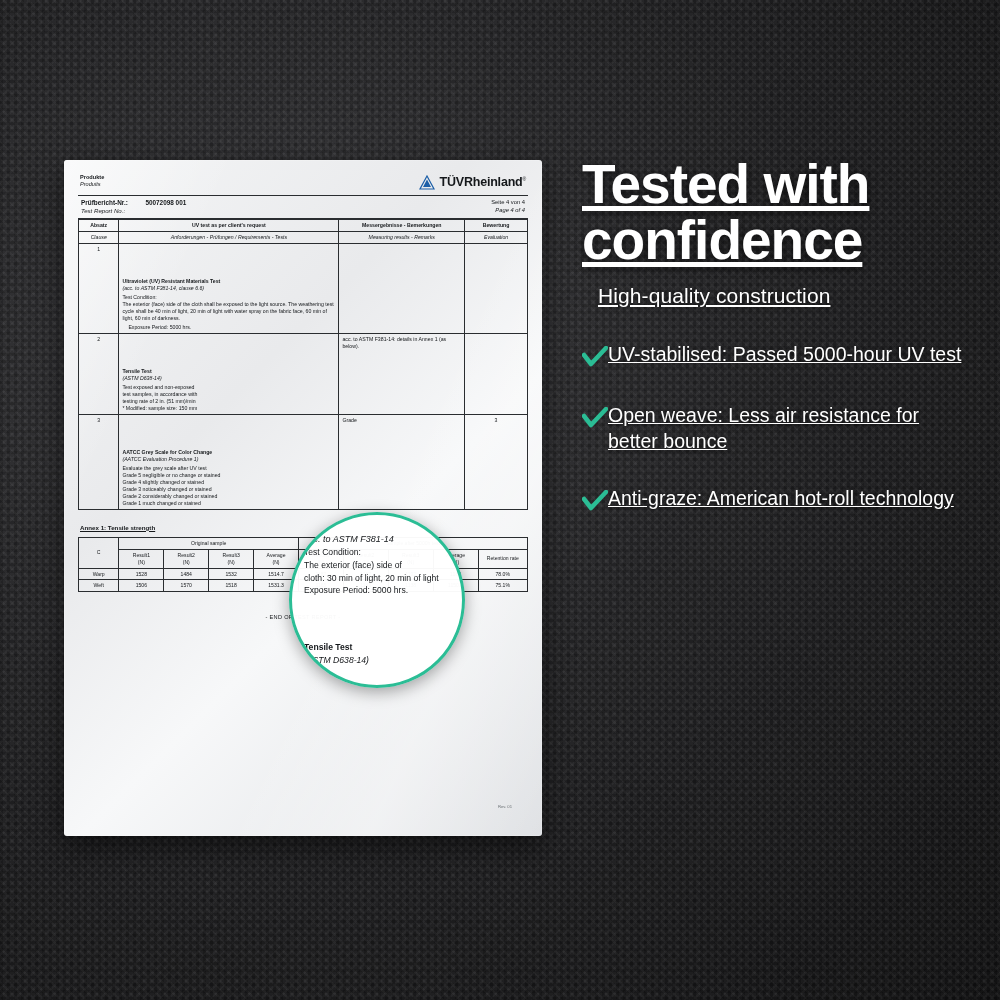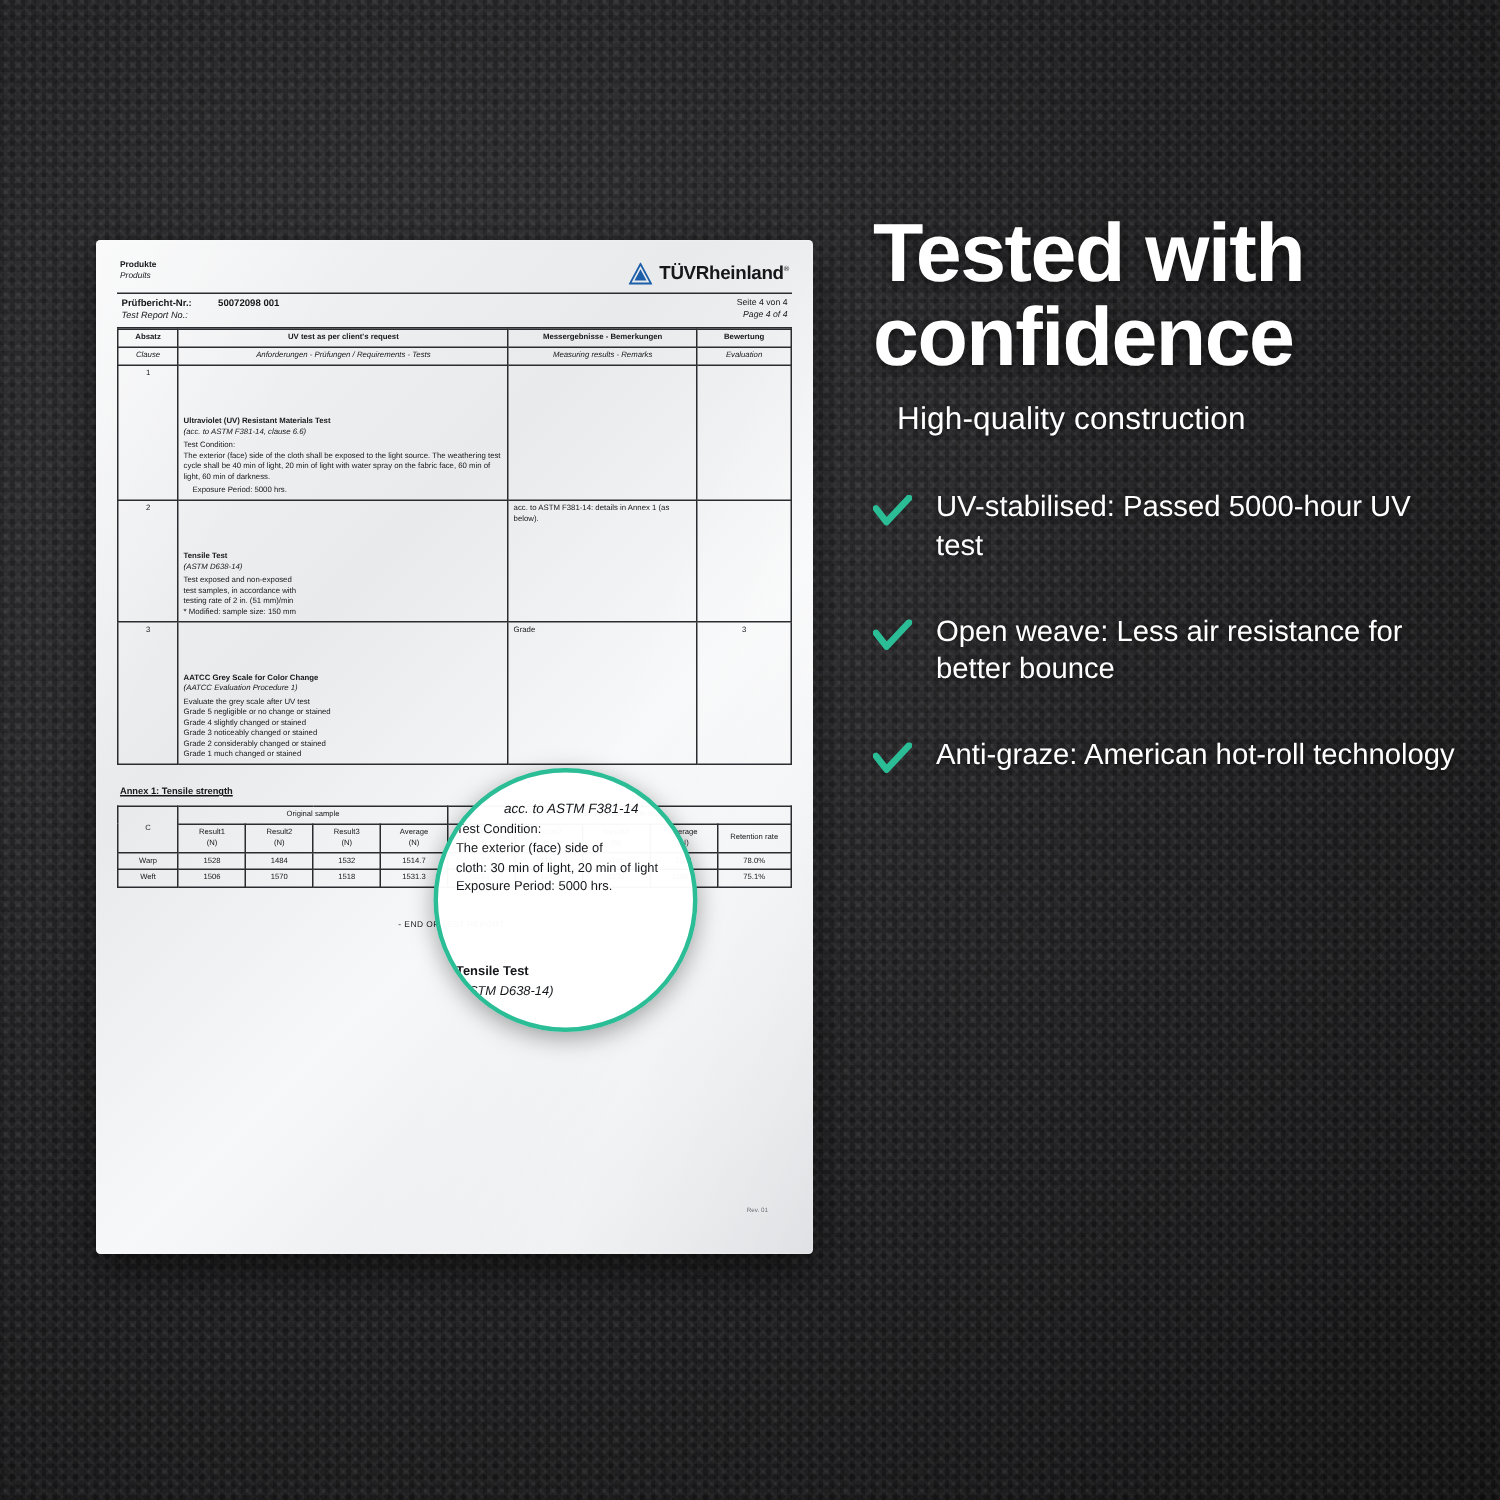--- a/index.html
+++ b/index.html
@@ -108,45 +108,46 @@
     z-index:6;
   }
   .loupe-inner{
     position:absolute;
     left:0; top:0; width:176px; height:176px;
     padding:18px 10px 0 12px;
     font-size:8.6px;
     line-height:1.48;
     color:#15181b;
   }
-  .loupe-inner .big{ font-size:9px;margin-left:32px; }
+  .loupe-inner .big{ font-size:9px; }
   .loupe-line{ white-space:nowrap; }
   .loupe-gap{ height:12px; }
 
   
   .right{
     position:absolute;
-    left:582px; top:140px;
+    left:582px; top:156px;
     width:392px;
     color:#fff;
     z-index:4;
+    text-decoration:underline;
   }
   .head1{
     font-size:55px; font-weight:bold; line-height:1.02; letter-spacing:-1px;
     margin:0;
     text-shadow:0 2px 8px rgba(0,0,0,.6);
   }
   .head2{
     font-size:21px; font-weight:normal; margin:16px 0 0 16px;
     letter-spacing:.1px;
     text-shadow:0 1px 4px rgba(0,0,0,.55);
   }
   .bullets{ margin-top:34px; }
   .bullet{
-    display:flex; align-items:flex-start; gap:16px;
+    display:flex; align-items:flex-start; gap:0;
     margin-bottom:31px;
   }
   .tick{ flex:0 0 auto; margin-top:4px; }
   .btext{
     font-size:19.5px; line-height:1.32; color:#fff;
     text-shadow:0 1px 4px rgba(0,0,0,.55);
   }
 </style>
 </head>
 <body>

